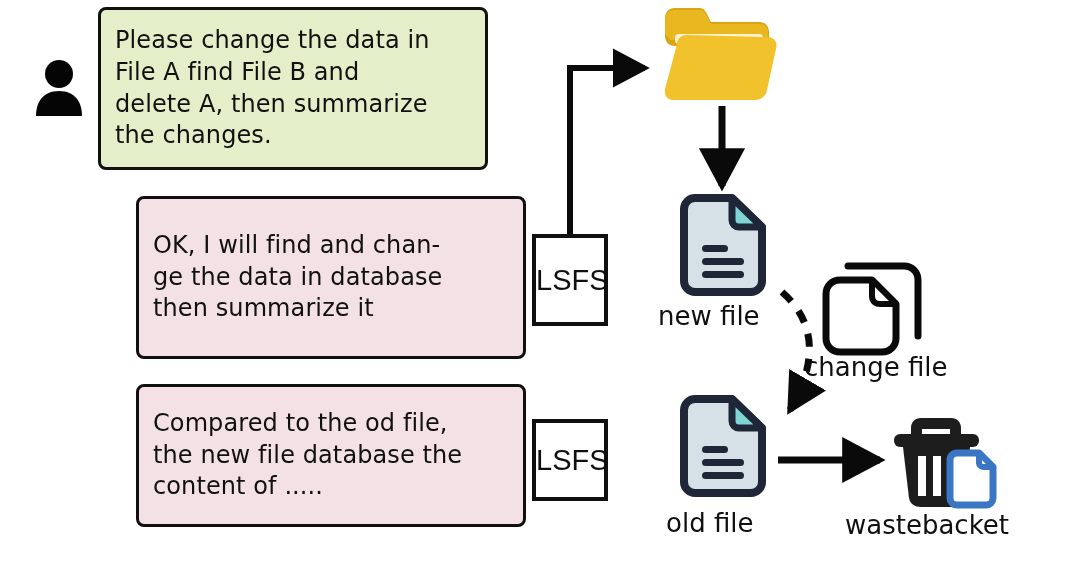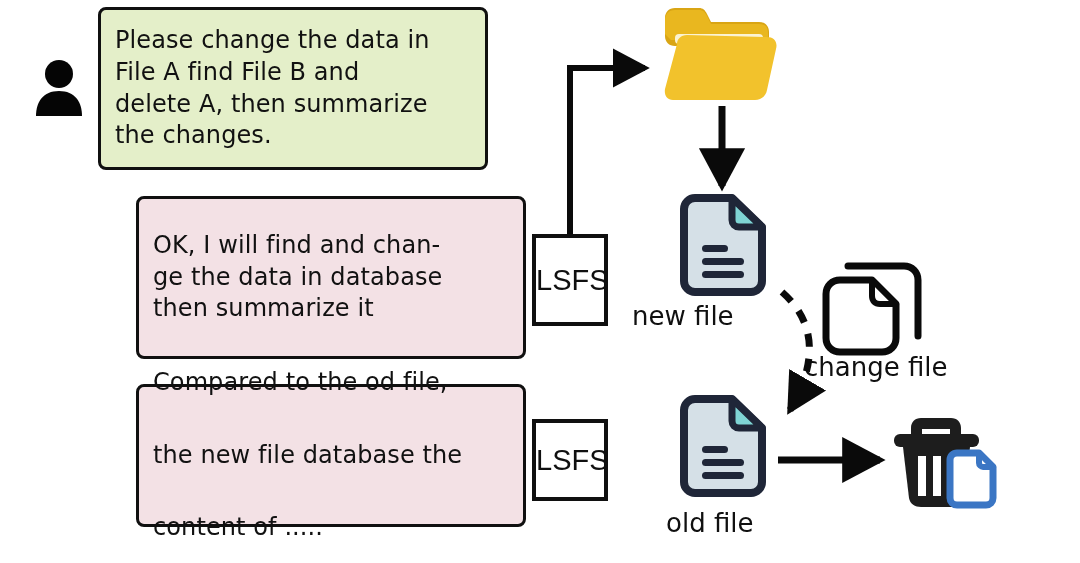--- a/index.html
+++ b/index.html
@@ -40,21 +40,20 @@
   }
   #bubble-agent-1 {
     left: 136px; top: 196px;
     width: 390px; height: 163px;
     background: #f3e1e5;
   }
   #bubble-agent-2 {
     left: 136px; top: 384px;
     width: 390px; height: 143px;
     background: #f3e1e5;
-    gap: 41px;
   }
 
   
   #user-avatar {
     position: absolute;
     left: 34px; top: 58px;
     width: 50px; height: 60px;
   }
 
   
@@ -74,21 +73,21 @@
   #lsfs-2 { left: 532px; top: 419px; width: 76px; height: 82px; }
 
   
   .node-label {
     position: absolute;
     font-family: "DejaVu Sans", sans-serif;
     font-size: 26px;
     color: #101010;
     white-space: nowrap;
   }
-  #label-new-file   { left: 632px; top: 301px; }
+  #label-new-file   { left: 658px; top: 301px; }
   #label-change-file{ left: 804px; top: 352px; }
   #label-old-file   { left: 666px; top: 508px; }
   #label-wastebacket{ left: 845px; top: 510px; }
 
   
   .icon-abs { position: absolute; }
   #icon-folder      { left: 655px; top: 4px;   width: 124px; height: 100px; }
   #icon-file-new    { left: 676px; top: 193px; width: 92px;  height: 104px; }
   #icon-file-old    { left: 676px; top: 394px; width: 92px;  height: 104px; }
   #icon-change-file { left: 820px; top: 252px; width: 110px; height: 104px; }
@@ -181,20 +180,21 @@
     <rect x="45" y="42" width="8" height="40" fill="#ffffff"></rect>
     <rect x="60" y="42" width="8" height="40" fill="#ffffff"></rect>
     <path d="M62 46 C62 42 65 39 69 39 L91 39 L105 53 L105 84
              C105 88 102 91 98 91 L69 91 C65 91 62 88 62 84 Z" fill="#ffffff" stroke="#3b76c4" stroke-width="7" stroke-linejoin="round"></path>
     <path d="M91 39 L105 53 L95 53 C93 53 91 51 91 49 Z" fill="#ffffff" stroke="#3b76c4" stroke-width="6" stroke-linejoin="round"></path>
   </svg>
 
   <div id="label-new-file" class="node-label">new file</div>
   <div id="label-old-file" class="node-label">old file</div>
   <div id="label-change-file" class="node-label">change file</div>
+  <div id="label-wastebacket" class="node-label">wastebacket</div>
 
   <svg id="connectors" viewBox="0 0 1080 563">
     <defs>
       <marker id="arrowhead" markerWidth="7" markerHeight="7" refX="5.4" refY="3.5" orient="auto" markerUnits="strokeWidth">
         <path d="M0,0.2 L6.2,3.5 L0,6.8 Z" fill="#0a0a0a"></path>
       </marker>
       <marker id="arrowhead-dash" markerWidth="6.5" markerHeight="6.5" refX="5" refY="3.25" orient="auto" markerUnits="strokeWidth">
         <path d="M0,0.2 L5.8,3.25 L0,6.3 Z" fill="#0a0a0a"></path>
       </marker>
     </defs>

